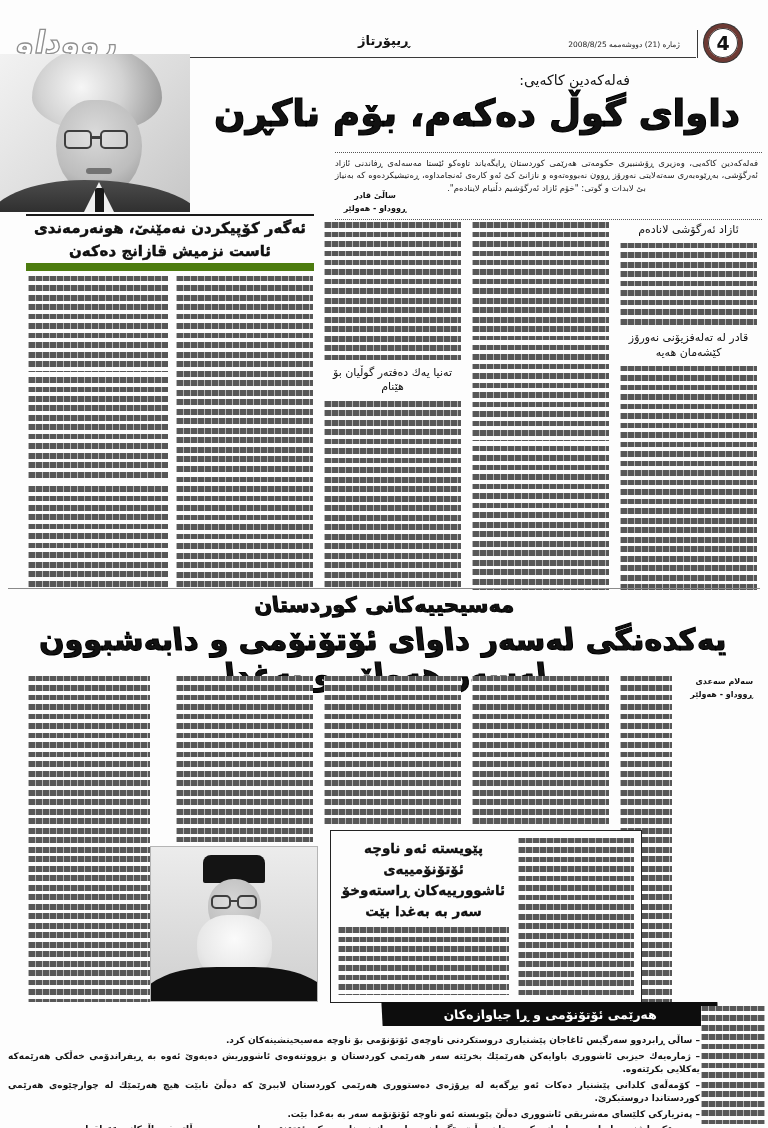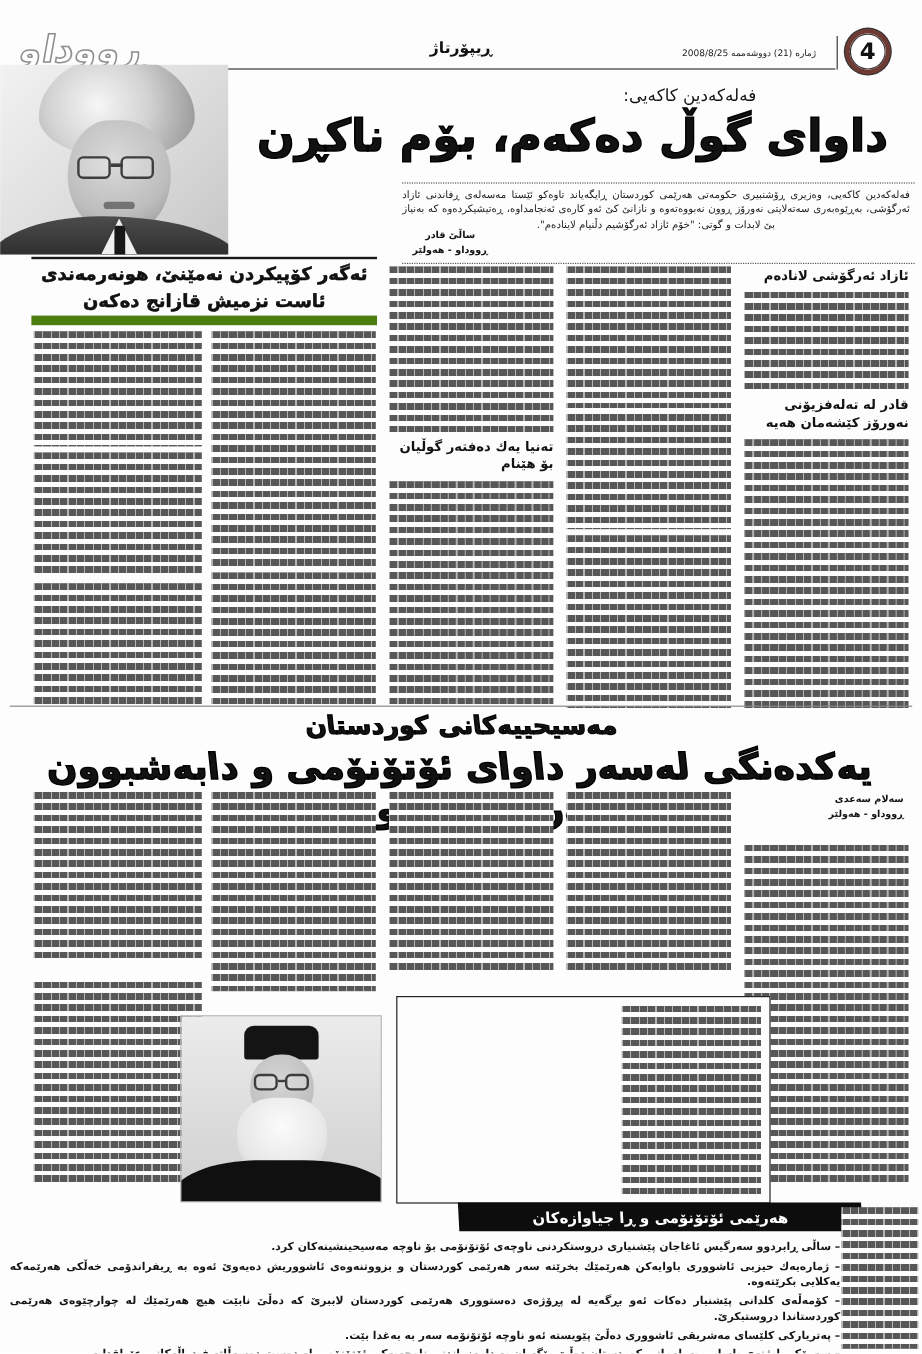--- a/index.html
+++ b/index.html
@@ -18,23 +18,23 @@
   .header-tick{position:absolute;right:70px;top:30px;height:28px;border-right:1px solid #3a3a3a}
   .logo{position:absolute;left:16px;top:24px;font-size:31px;font-weight:bold;letter-spacing:-1px;
         color:#ffffff;-webkit-text-stroke:1.3px #8f8f8f;
         text-shadow:0 0 1px #9a9a9a;transform:skewX(-10deg)}
 
   
   .greek{background-image:
       repeating-linear-gradient(90deg,rgba(255,255,255,.55) 0 1px,rgba(255,255,255,0) 1px 7px),
       repeating-linear-gradient(180deg,#575757 0 5.5px,#fdfdfd 5.5px 9.5px)}
   .col{position:absolute;top:222px;height:368px;width:137px;display:flex;flex-direction:column;gap:5px}
-  .mcol{position:absolute;top:660px;height:326px;width:137px;display:flex;flex-direction:column;gap:18px}
+  .mcol{position:absolute;top:676px;height:326px;width:137px;display:flex;flex-direction:row;gap:18px}
   .fill{flex:1}
-  .sub{font-weight:bold;font-size:11px;line-height:1.3;text-align:right;padding:1px 0}
+  .sub{font-weight:normal;font-size:11px;line-height:1.3;text-align:center;padding:1px 0}
 
   
   .kicker{position:absolute;right:138px;top:72px;font-size:14px;font-weight:500}
   .headline{position:absolute;left:190px;right:4px;top:92px;text-align:center;
             font-size:37px;font-weight:bold;-webkit-text-stroke:1.2px #000;letter-spacing:-1px}
   .dotted{position:absolute;border-top:1px dotted #555;height:0}
   .d1{left:335px;right:6px;top:152px}
   .d2{left:335px;right:6px;top:219px}
   .lead{position:absolute;left:335px;right:10px;top:157px;font-size:8.5px;line-height:1.45;
         text-align:justify;text-align-last:center;color:#1c1c1c}
@@ -204,20 +204,24 @@
     <div class="pface"></div>
     <div class="lens l"></div>
     <div class="lens r"></div>
     <div class="bridge"></div>
     <div class="beard"></div>
     <div class="robe"></div>
   </div>
 
   <div class="inset">
     <div class="inset-right greek"></div>
+    <div class="inset-left">
+      <div class="inset-title">پێویستە ئەو ناوچە ئۆتۆنۆمییەی ئاشوورییەكان ڕاستەوخۆ سەر بە بەغدا بێت</div>
+      <div class="greek fill"></div>
+    </div>
   </div>
 
   <div class="barhead">هەرێمی ئۆتۆنۆمی و ڕا جیاوازەكان</div>
 
   <div class="bullets">
     <div class="bullet">– ساڵی ڕابردوو سەرگیس ئاغاجان پێشنیاری دروستكردنی ناوچەی ئۆتۆنۆمی بۆ ناوچە مەسیحینشینەكان كرد.</div>
     <div class="bullet">– ژمارەیەك حیزبی ئاشووری باوایەكن هەرێمێك بخرێتە سەر هەرێمی كوردستان و بزووتنەوەی ئاشووریش دەیەوێ ئەوە بە ڕیفراندۆمی خەڵكی هەرێمەكە یەكلایی بكرێتەوە.</div>
     <div class="bullet">– كۆمەڵەی كلدانی پێشنیار دەكات ئەو بڕگەیە لە پڕۆژەی دەستووری هەرێمی كوردستان لاببرێ كە دەڵێ نابێت هیچ هەرێمێك لە چوارچێوەی هەرێمی كوردستاندا دروستبكرێ.</div>
     <div class="bullet">– پەتریاركی كلێسای مەشریقی ئاشووری دەڵێ پێویستە ئەو ناوچە ئۆتۆنۆمە سەر بە بەغدا بێت.</div>
     <div class="bullet">– سەرۆكی لیژنەی یاسایی پەرلەمانی كوردستان دەڵێ ڕێگەیان بە دامەزراندنی ناوچەیەكی ئۆتۆنۆمی لە دەست دەسەڵاتە فیدراڵەكانی عێراقدایە.</div>

